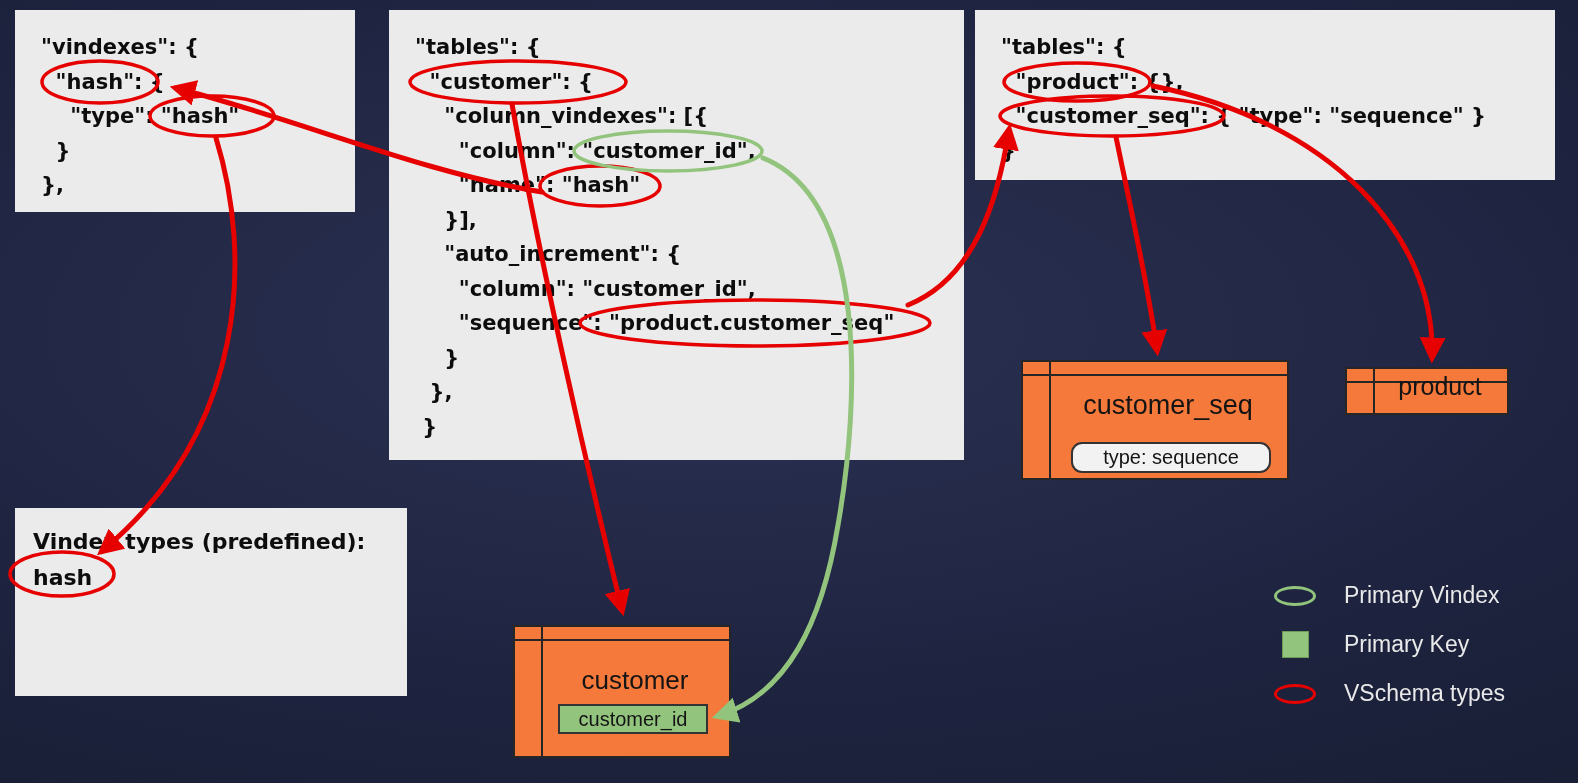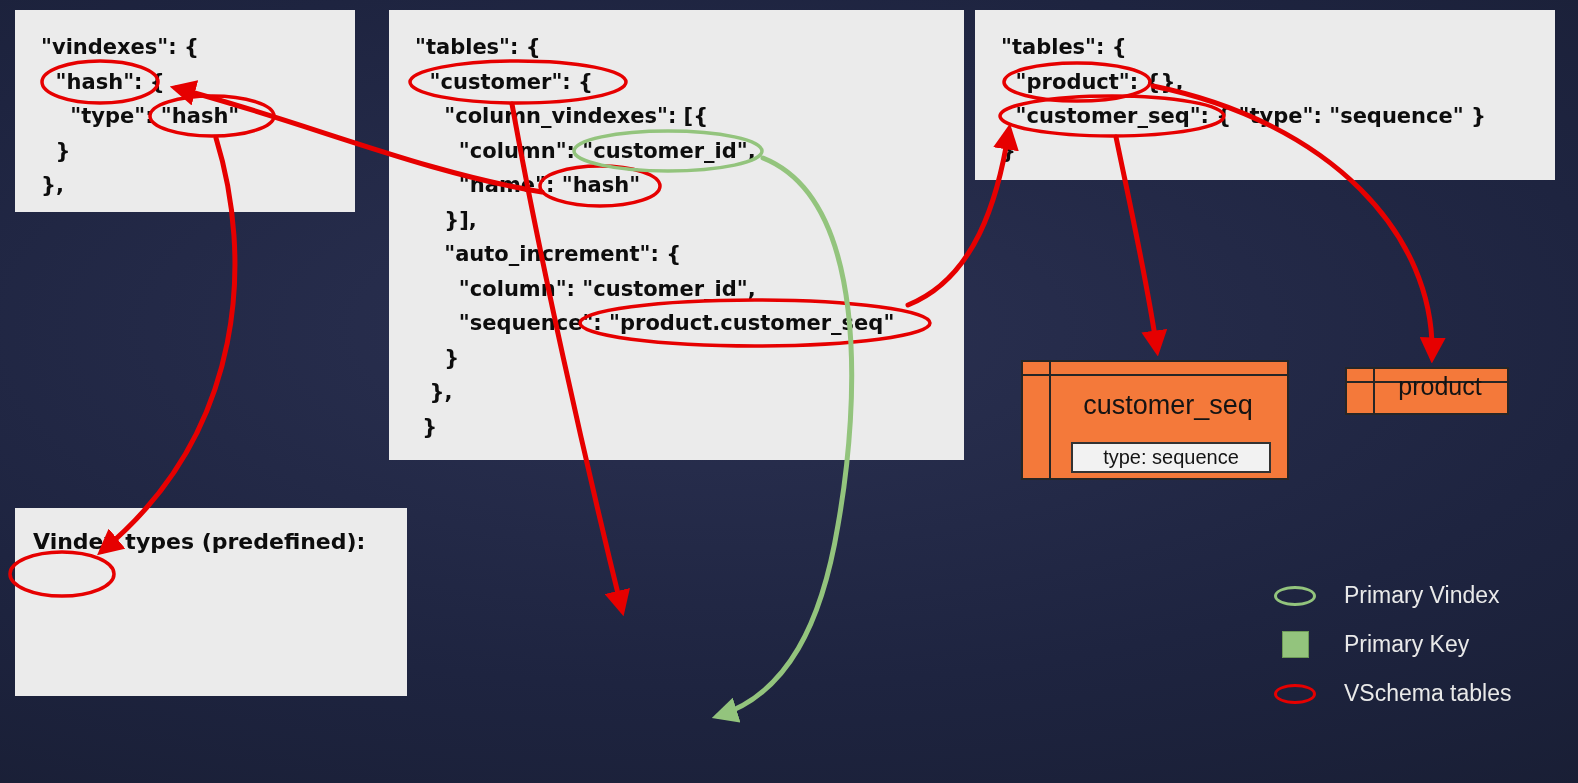--- a/index.html
+++ b/index.html
@@ -23,21 +23,21 @@
   #panel-vindex-types    { left:15px;  top:508px; width:392px; height:188px; font-size:22px; padding:16px 18px; }
   #panel-vindex-types .code-line { line-height:36px; }
 
   
   .tbox { position:absolute; background:#f4793a; border:2px solid #262626; color:#141414; }
   .tbox .hline { position:absolute; left:-2px; right:-2px; top:12px; border-top:2px solid #262626; }
   .tbox .vline { position:absolute; top:-2px; bottom:-2px; left:26px; border-left:2px solid #262626; }
   .tbox .title { position:absolute; left:26px; right:0; text-align:center; font-family:"Liberation Sans", sans-serif; }
   .field { position:absolute; text-align:center; font-size:20px; font-family:"Liberation Sans", sans-serif;
            border:2px solid #333; overflow:hidden; }
-  .field-white { background:#f2f2f2; }
+  .field-white { background:#f2f2f2;border-radius:11px; }
   .field-green { background:#93c47d; }
 
   #table-customer-seq { left:1021px; top:360px; width:268px; height:120px;padding-left:15px; }
   #table-customer-seq .title { top:28px; font-size:27px; }
   #table-customer-seq .field { left:48px; top:80px; width:200px; height:31px; line-height:27px; }
 
   #table-product { left:1345px; top:367px; width:164px; height:48px; }
   #table-product .title { top:3px; font-size:25px; }
 
   #table-customer { left:513px; top:625px; width:218px; height:133px; }
@@ -93,54 +93,61 @@
 
   <div class="panel" id="panel-tables-product">
     <div class="code-line">"tables": {</div>
     <div class="code-line">  "product": {},</div>
     <div class="code-line">  "customer_seq": { "type": "sequence" }</div>
     <div class="code-line">}</div>
   </div>
 
   <div class="panel" id="panel-vindex-types">
     <div class="code-line">Vindex types (predefined):</div>
+    <div class="code-line">hash</div>
   </div>
 
   <div class="tbox" id="table-customer-seq">
     <div class="hline"></div>
     <div class="vline"></div>
     <div class="title">customer_seq</div>
     <div class="field field-white">type: sequence</div>
   </div>
 
   <div class="tbox" id="table-product">
     <div class="hline"></div>
     <div class="vline"></div>
     <div class="title">product</div>
   </div>
 
+  <div class="tbox" id="table-customer">
+    <div class="hline"></div>
+    <div class="vline"></div>
+    <div class="title">customer</div>
+    <div class="field field-green">customer_id</div>
+  </div>
 
   <div class="legend">
     <div class="legend-row">
       <div class="licon">
           <div class="licon-pv"></div>
         </div>
       <span>Primary Vindex</span>
     </div>
     <div class="legend-row">
       <div class="licon">
           <div class="licon-pk"></div>
         </div>
       <span>Primary Key</span>
     </div>
     <div class="legend-row">
       <div class="licon">
           <div class="licon-ve"></div>
         </div>
-      <span>VSchema tables</span>
+      <span>VSchema types</span>
     </div>
   </div>
 
   <svg class="overlay" width="1578" height="783" viewBox="0 0 1578 783">
     <defs>
       <marker id="ah-red" viewBox="0 0 10 10" refX="7.5" refY="5" markerWidth="5.2" markerHeight="5.2" orient="auto-start-reverse">
         <path d="M0,0 L10,5 L0,10 z" fill="#e60000"></path>
       </marker>
       <marker id="ah-green" viewBox="0 0 10 10" refX="7.5" refY="5" markerWidth="5.2" markerHeight="5.2" orient="auto-start-reverse">
         <path d="M0,0 L10,5 L0,10 z" fill="#93c47d"></path>

